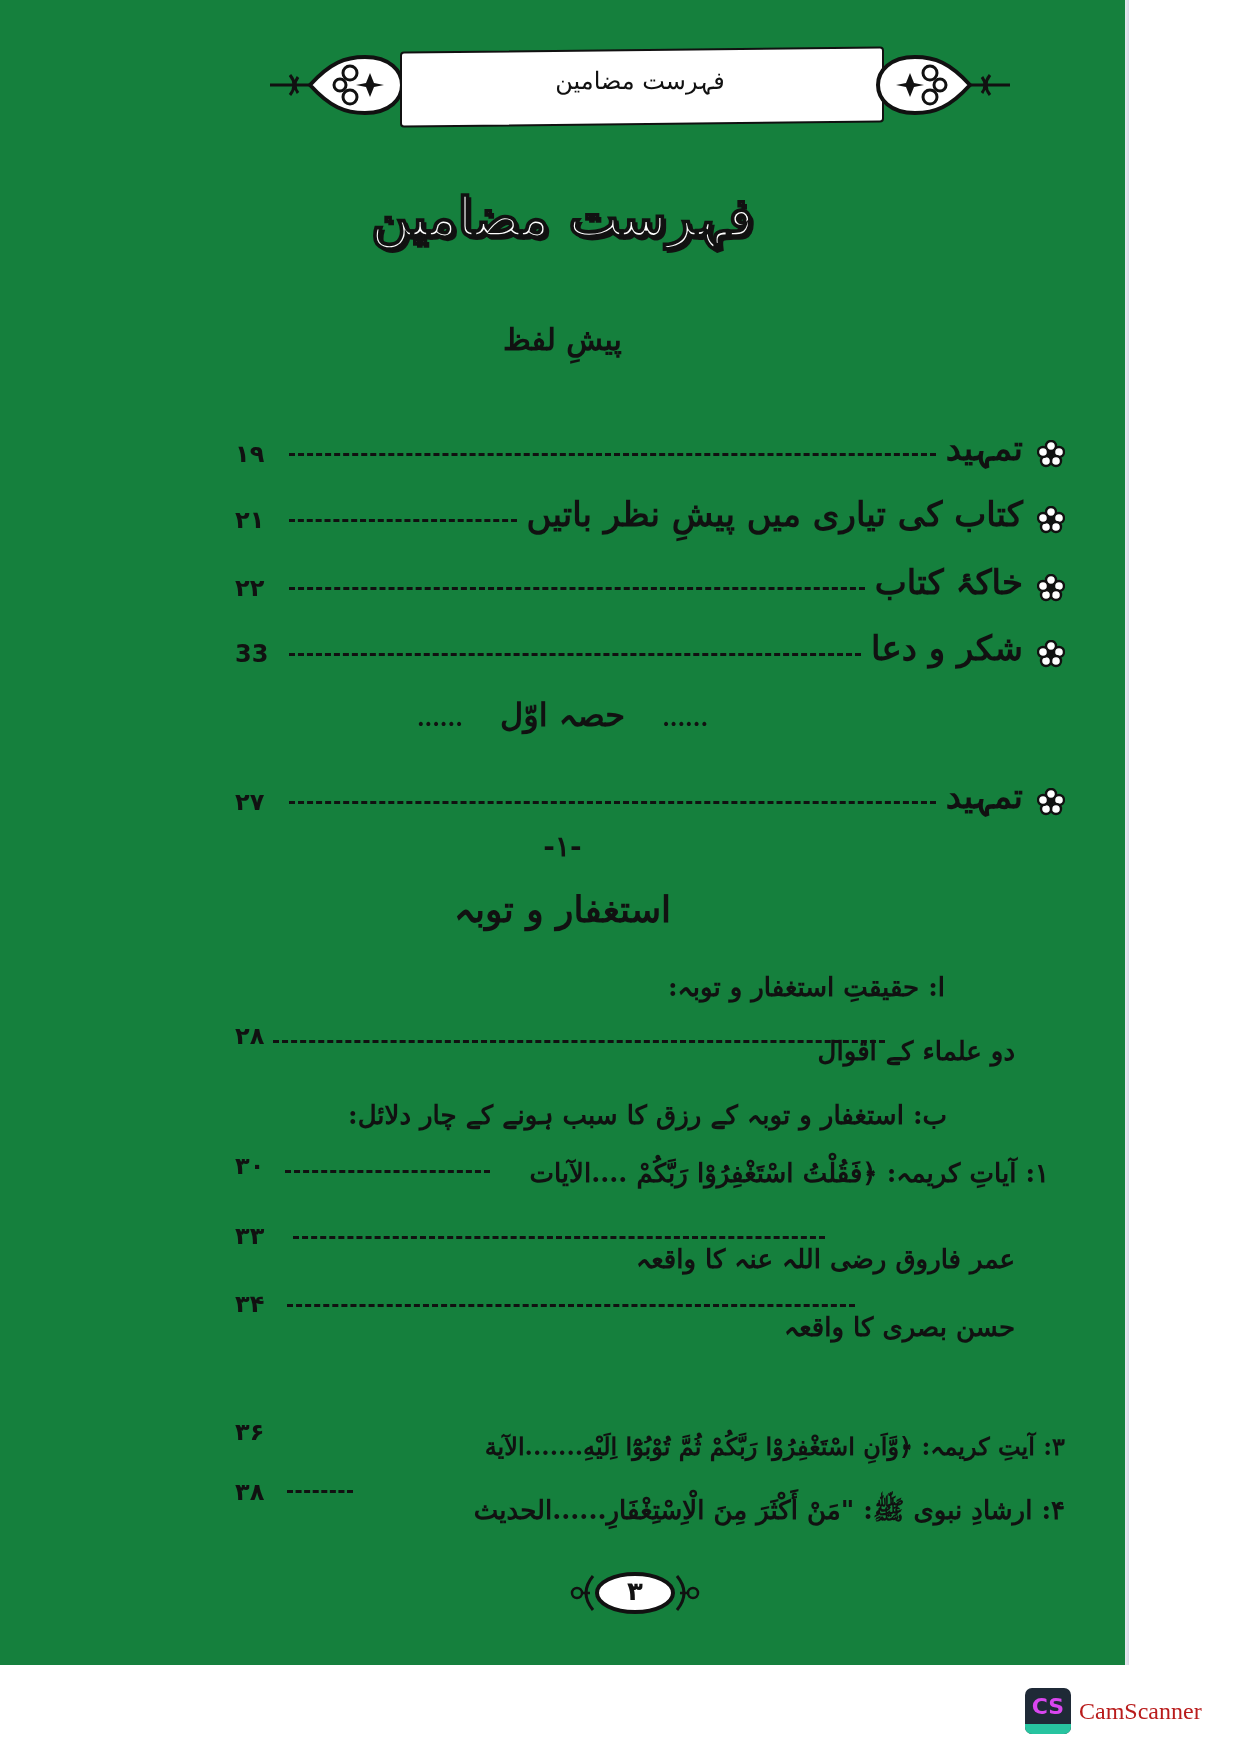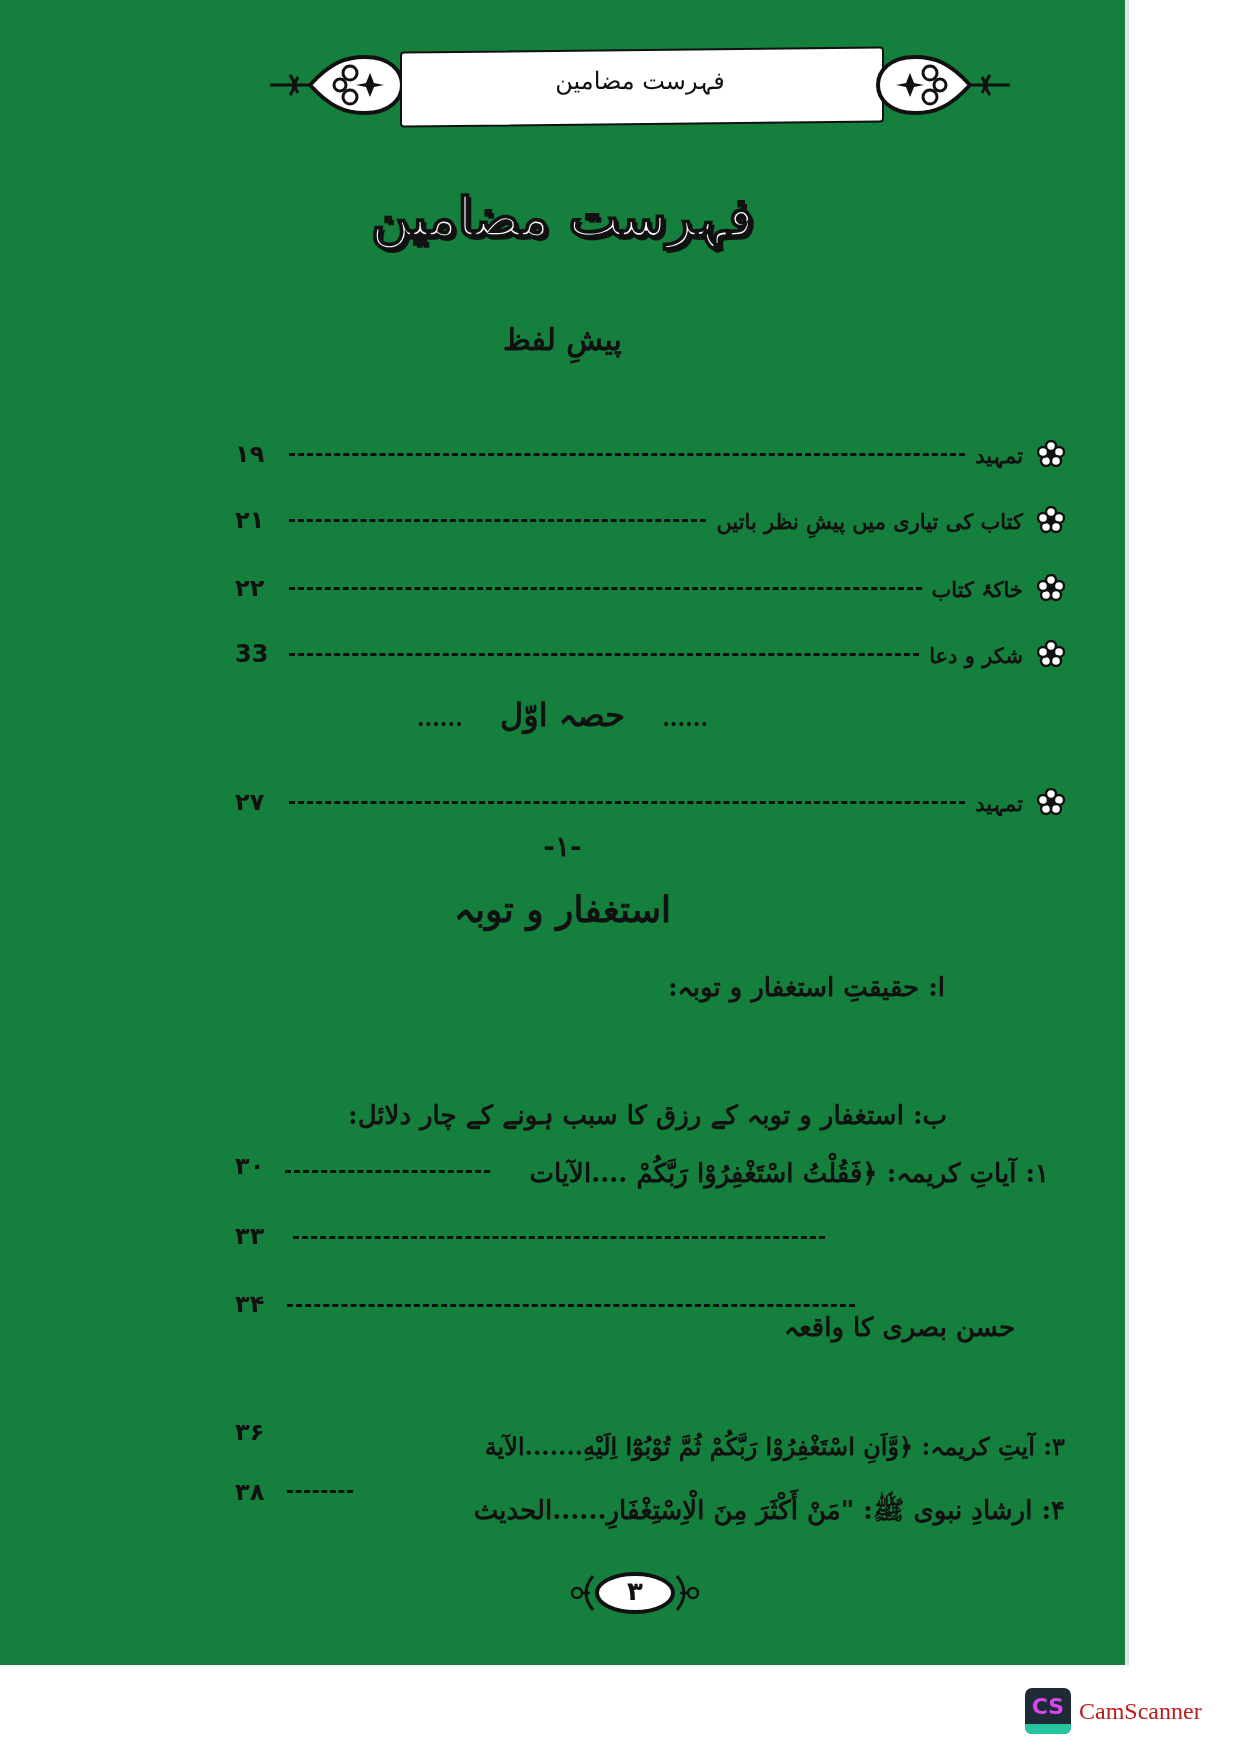--- a/index.html
+++ b/index.html
@@ -26,21 +26,21 @@
                 color: #fff; -webkit-text-stroke: 2px #111;
                 text-shadow: 3px 3px 0 #111; }
 
   .center-heading { position: absolute; left: 0; width: 1125px; text-align: center; direction: rtl;
                     font-family: "DejaVu Serif", serif; font-weight: bold; }
 
   
   .toc-row { position: absolute; left: 235px; width: 830px; height: 50px; direction: rtl;
              display: flex; align-items: flex-end; }
   .flower { width: 28px; height: 28px; margin-left: 14px; flex: 0 0 auto; }
-  .toc-label { font-family: "DejaVu Serif", serif; font-weight: bold; font-size: 21px; white-space: nowrap; }
+  .toc-label { font-family: "DejaVu Serif", serif; font-weight: bold; font-size: 34px; white-space: nowrap; }
   .dashes { flex: 1 1 auto; border-bottom: 3px dashed #111; margin: 0 10px 12px 10px; height: 0; }
   .page-num { font-family: "DejaVu Sans", sans-serif; font-weight: bold; font-size: 24px; min-width: 44px; text-align: left; margin-top: 12px; }
 
   .sub-heading { position: absolute; right: 180px; direction: rtl; font-family: "DejaVu Serif", serif;
                  font-weight: bold; font-size: 26px; white-space: nowrap; }
 
   .row2 { position: absolute; left: 235px; width: 830px; direction: rtl; }
   .row2 .num { position: absolute; left: 0; top: 0; font-weight: bold; font-size: 24px; }
   .row2 .lead { position: absolute; top: 18px; height: 0; border-bottom: 3px dashed #111; }
   .row2 .txt { position: absolute; right: 0; font-family: "DejaVu Serif", serif; font-weight: bold;
@@ -171,32 +171,38 @@
     <span class="toc-label">تمہید</span>
     <span class="dashes"></span>
     <span class="page-num">۲۷</span>
   </div>
 
   <div class="center-heading" style="top:830px;font-size:28px;">-۱-</div>
   <div class="center-heading" style="top:888px;font-size:36px;">استغفار و توبہ</div>
 
   <div class="sub-heading" style="top:972px;">ا: حقیقتِ استغفار و توبہ:</div>
 
+  <div class="row2" style="top:1022px;height:50px;">
+    <span class="num">۲۸</span>
+    <span class="lead" style="left:38px;right:180px;"></span>
+    <span class="txt" style="top:14px;right:50px;">دو علماء کے اقوال</span>
+  </div>
 
   <div class="sub-heading" style="top:1100px;right:178px;">ب: استغفار و توبہ کے رزق کا سبب ہونے کے چار دلائل:</div>
 
   <div class="row2" style="top:1152px;height:46px;">
     <span class="num">۳۰</span>
     <span class="lead" style="left:50px;right:575px;"></span>
     <span class="txt" style="top:6px;right:16px;">۱: آیاتِ کریمہ: ﴿فَقُلْتُ اسْتَغْفِرُوْا رَبَّكُمْ ....الآیات</span>
   </div>
 
   <div class="row2" style="top:1222px;height:56px;">
     <span class="num">۳۳</span>
     <span class="lead" style="left:58px;right:240px;top:14px;"></span>
+    <span class="txt" style="top:22px;right:50px;">عمر فاروق رضی اللہ عنہ کا واقعہ</span>
   </div>
 
   <div class="row2" style="top:1290px;height:56px;">
     <span class="num">۳۴</span>
     <span class="lead" style="left:52px;right:210px;top:14px;"></span>
     <span class="txt" style="top:22px;right:50px;">حسن بصری کا واقعہ</span>
   </div>
 
 
   <div class="row2" style="top:1418px;height:46px;">

